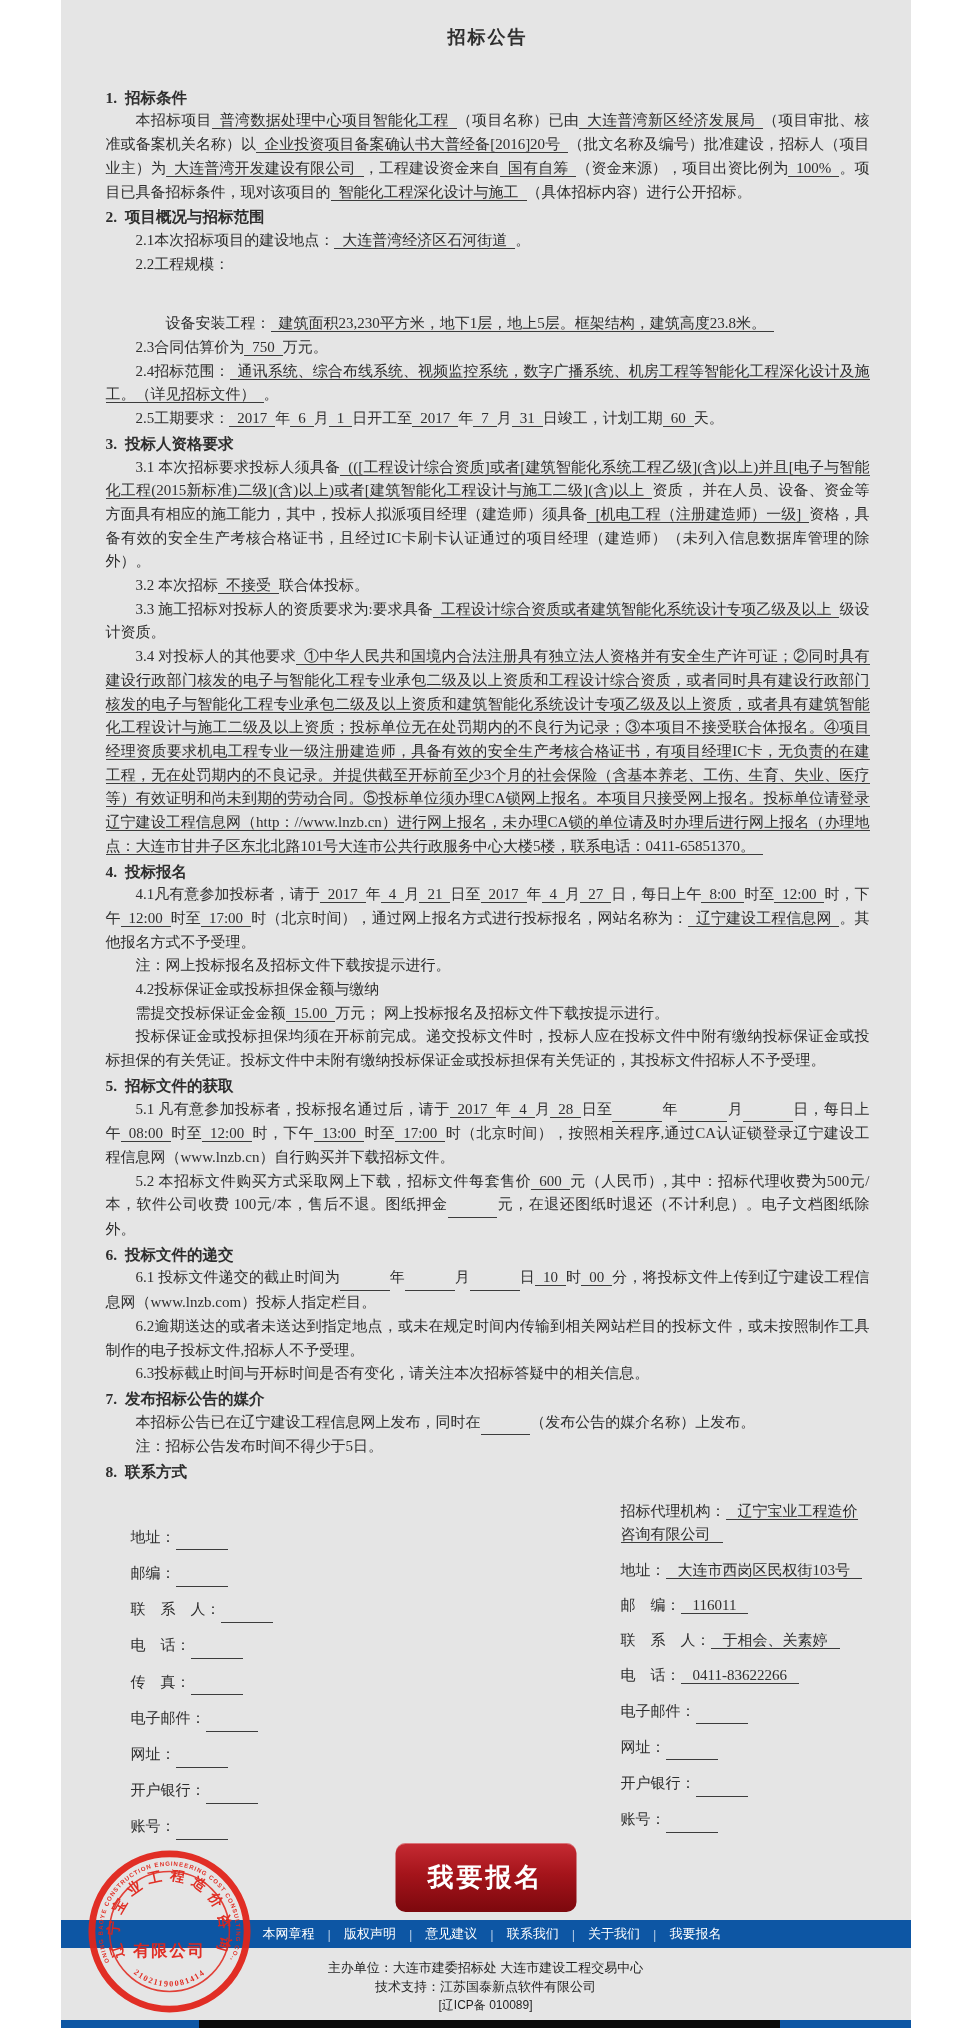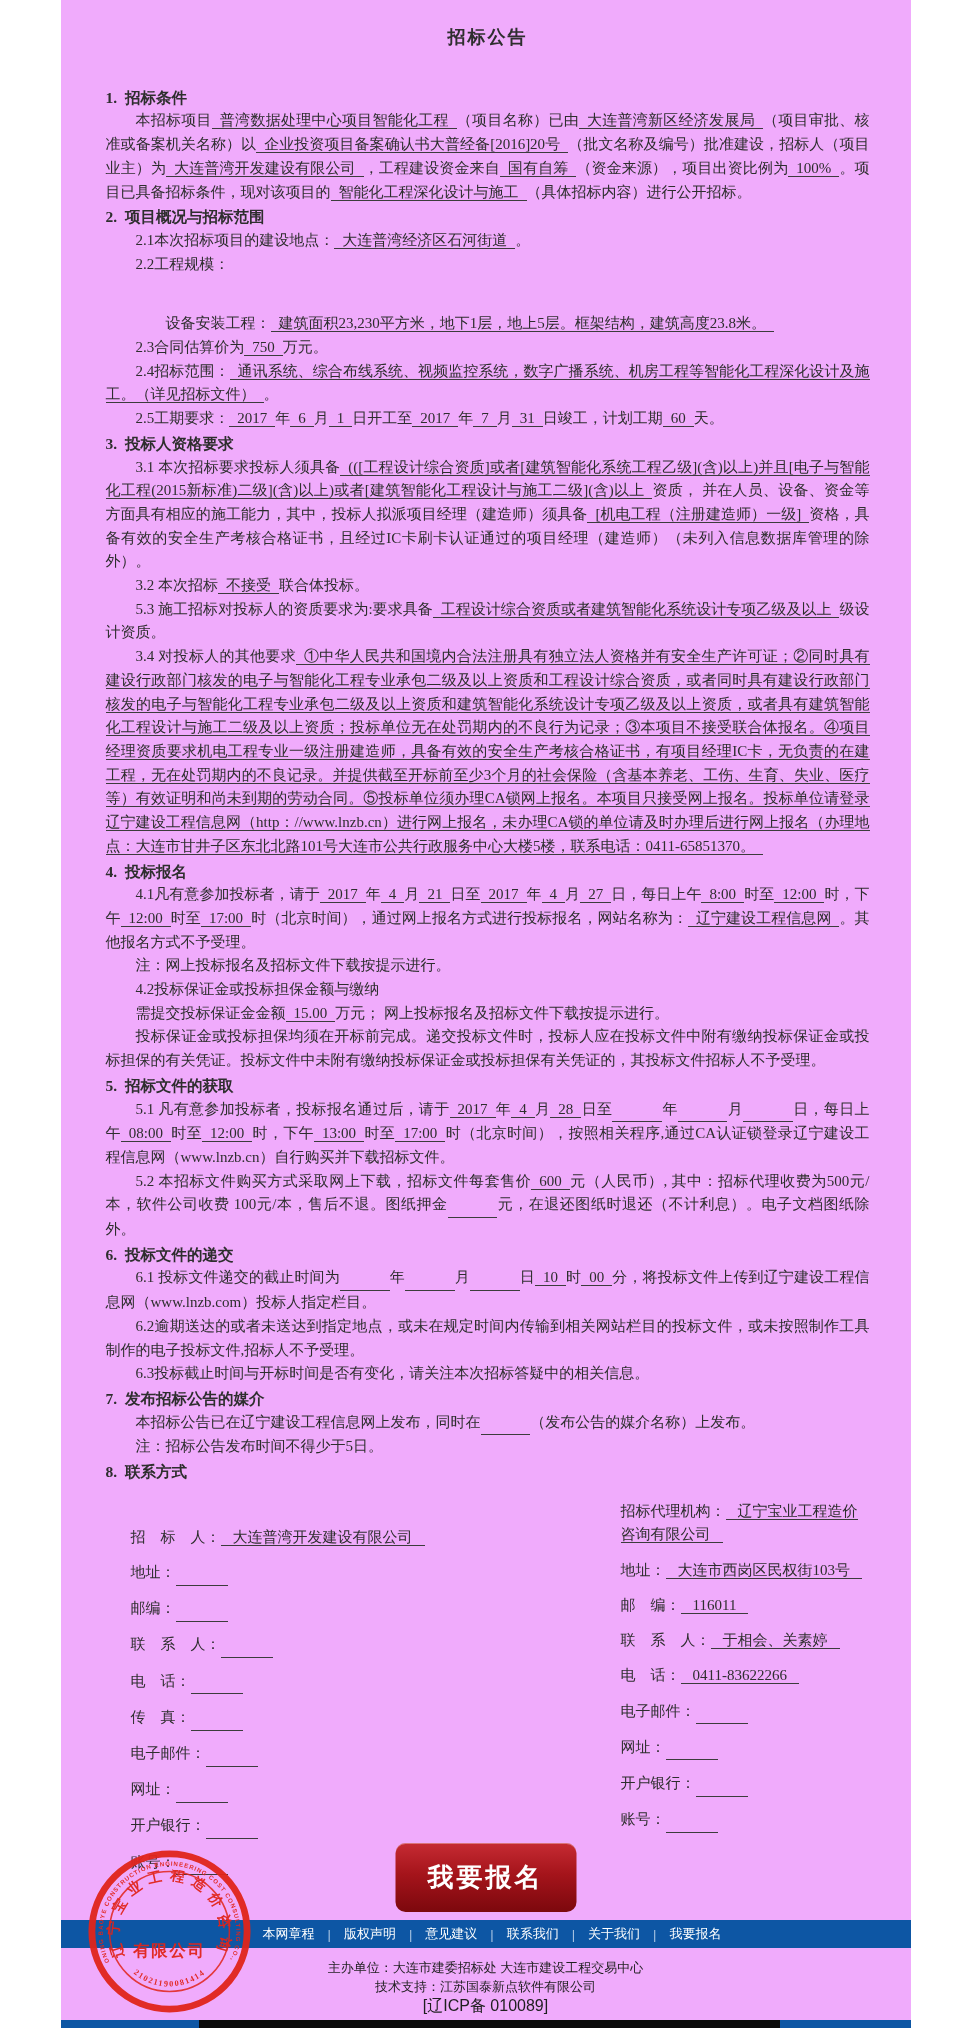--- a/index.html
+++ b/index.html
@@ -1,16 +1,16 @@
 <!DOCTYPE html>
 <html><head>
 <meta charset="utf-8">
 <style>
   html,body{margin:0;padding:0;background:#fff;}
-  .page{position:relative;width:850px;height:2028px;margin:0 auto;background:#f0abfc;overflow:hidden;
+  .page{position:relative;width:850px;height:2028px;margin:0 auto;background:#e5e5e5;overflow:hidden;
         font-family:"Liberation Serif","DejaVu Serif",serif;color:#2e2e2e;}
   .title{margin:0;padding-top:26px;margin-bottom:36px;text-align:center;
          font-size:18px;font-weight:bold;letter-spacing:2px;}
   .doc{padding:0 41px 0 45px;font-size:15px;line-height:23.7px;}
   .h{font-weight:bold;font-size:15.5px;white-space:pre-wrap;margin-top:1px;}
   .p{text-align:justify;}
   .u{border-bottom:1px solid #3c3c3c;padding:0 8px;}
   .blank{display:inline-block;min-width:24px;}
   
   .contacts{display:flex;margin-top:16px;}
@@ -26,21 +26,21 @@
           background:linear-gradient(180deg,#c62b33 0%,#a5141b 45%,#7c080d 100%);
           box-shadow:inset 0 1px 0 rgba(255,255,255,.35);}
   
   .navbar{position:absolute;left:0;right:0;bottom:80px;height:28px;background:#0d56a4;
           display:flex;align-items:center;justify-content:center;
           color:#fff;font:13px "Liberation Sans",sans-serif;padding-left:13px;}
   .nav-link{padding:0 13px;cursor:pointer;white-space:nowrap;}
   .nav-sep{color:#a9c4e2;}
   .site-info{position:absolute;left:0;right:0;bottom:13px;text-align:center;
              font:13px/19px "Liberation Sans",sans-serif;color:#1f1f1f;}
-  .site-info .icp{font-size:16px;}
+  .site-info .icp{font-size:12px;}
   .bottom-bar{position:absolute;left:0;right:0;bottom:0;height:8px;display:flex;}
   .bb-left{width:138px;background:#0d56a4;}
   .bb-mid{flex:1;background:#0a0a0a;}
   .bb-right{width:131px;background:#0d56a4;}
   
   .stamp{position:absolute;left:25px;bottom:13px;width:167px;height:167px;z-index:5;opacity:.95;}
 </style>
 </head>
 <body>
 
@@ -54,21 +54,21 @@
         <div class="h">2.  项目概况与招标范围</div>
         <div class="p" style="text-indent: 2em;"><span>2.1本次招标项目的建设地点：</span><span class="u">大连普湾经济区石河街道</span><span>。</span></div>
         <div class="p" style="text-indent: 2em;"><span>2.2工程规模：</span></div>
         <div class="p" style="text-indent: 4em; margin-top: 36px;"><span>设备安装工程：</span><span class="u">建筑面积23,230平方米，地下1层，地上5层。框架结构，建筑高度23.8米。</span></div>
         <div class="p" style="text-indent: 2em;"><span>2.3合同估算价为</span><span class="u">750</span><span>万元。</span></div>
         <div class="p" style="text-indent: 2em;"><span>2.4招标范围：</span><span class="u">通讯系统、综合布线系统、视频监控系统，数字广播系统、机房工程等智能化工程深化设计及施工。（详见招标文件）</span><span>。</span></div>
         <div class="p" style="text-indent: 2em;"><span>2.5工期要求：</span><span class="u">2017</span><span>年</span><span class="u">6</span><span>月</span><span class="u">1</span><span>日开工至</span><span class="u">2017</span><span>年</span><span class="u">7</span><span>月</span><span class="u">31</span><span>日竣工，计划工期</span><span class="u">60</span><span>天。</span></div>
         <div class="h">3.  投标人资格要求</div>
         <div class="p" style="text-indent: 2em;"><span>3.1 本次招标要求投标人须具备</span><span class="u">(([工程设计综合资质]或者[建筑智能化系统工程乙级](含)以上)并且[电子与智能化工程(2015新标准)二级](含)以上)或者[建筑智能化工程设计与施工二级](含)以上</span><span>资质， 并在人员、设备、资金等方面具有相应的施工能力，其中，投标人拟派项目经理（建造师）须具备</span><span class="u">[机电工程（注册建造师）一级]</span><span>资格，具备有效的安全生产考核合格证书，且经过IC卡刷卡认证通过的项目经理（建造师）（未列入信息数据库管理的除外）。</span></div>
         <div class="p" style="text-indent: 2em;"><span>3.2 本次招标</span><span class="u">不接受</span><span>联合体投标。</span></div>
-        <div class="p" style="text-indent: 2em;"><span>5.3 施工招标对投标人的资质要求为:要求具备</span><span class="u">工程设计综合资质或者建筑智能化系统设计专项乙级及以上</span><span>级设计资质。</span></div>
+        <div class="p" style="text-indent: 2em;"><span>3.3 施工招标对投标人的资质要求为:要求具备</span><span class="u">工程设计综合资质或者建筑智能化系统设计专项乙级及以上</span><span>级设计资质。</span></div>
         <div class="p" style="text-indent: 2em;"><span>3.4 对投标人的其他要求</span><span class="u">①中华人民共和国境内合法注册具有独立法人资格并有安全生产许可证；②同时具有建设行政部门核发的电子与智能化工程专业承包二级及以上资质和工程设计综合资质，或者同时具有建设行政部门核发的电子与智能化工程专业承包二级及以上资质和建筑智能化系统设计专项乙级及以上资质，或者具有建筑智能化工程设计与施工二级及以上资质；投标单位无在处罚期内的不良行为记录；③本项目不接受联合体报名。④项目经理资质要求机电工程专业一级注册建造师，具备有效的安全生产考核合格证书，有项目经理IC卡，无负责的在建工程，无在处罚期内的不良记录。并提供截至开标前至少3个月的社会保险（含基本养老、工伤、生育、失业、医疗等）有效证明和尚未到期的劳动合同。⑤投标单位须办理CA锁网上报名。本项目只接受网上报名。投标单位请登录辽宁建设工程信息网（http：//www.lnzb.cn）进行网上报名，未办理CA锁的单位请及时办理后进行网上报名（办理地点：大连市甘井子区东北北路101号大连市公共行政服务中心大楼5楼，联系电话：0411-65851370。</span></div>
         <div class="h">4.  投标报名</div>
         <div class="p" style="text-indent: 2em;"><span>4.1凡有意参加投标者，请于</span><span class="u">2017</span><span>年</span><span class="u">4</span><span>月</span><span class="u">21</span><span>日至</span><span class="u">2017</span><span>年</span><span class="u">4</span><span>月</span><span class="u">27</span><span>日，每日上午</span><span class="u">8:00</span><span>时至</span><span class="u">12:00</span><span>时，下午</span><span class="u">12:00</span><span>时至</span><span class="u">17:00</span><span>时（北京时间），通过网上报名方式进行投标报名，网站名称为：</span><span class="u">辽宁建设工程信息网</span><span>。其他报名方式不予受理。</span></div>
         <div class="p" style="text-indent: 2em;"><span>注：网上投标报名及招标文件下载按提示进行。</span></div>
         <div class="p" style="text-indent: 2em;"><span>4.2投标保证金或投标担保金额与缴纳</span></div>
         <div class="p" style="text-indent: 2em;"><span>需提交投标保证金金额</span><span class="u">15.00</span><span>万元；  网上投标报名及招标文件下载按提示进行。</span></div>
         <div class="p" style="text-indent: 2em;"><span>投标保证金或投标担保均须在开标前完成。递交投标文件时，投标人应在投标文件中附有缴纳投标保证金或投标担保的有关凭证。投标文件中未附有缴纳投标保证金或投标担保有关凭证的，其投标文件招标人不予受理。</span></div>
         <div class="h">5.  招标文件的获取</div>
         <div class="p" style="text-indent: 2em;"><span>5.1 凡有意参加投标者，投标报名通过后，请于</span><span class="u">2017</span><span>年</span><span class="u">4</span><span>月</span><span class="u">28</span><span>日至</span><span class="u blank" style="min-width: 22px;">&nbsp;</span><span>年</span><span class="u blank" style="min-width: 26px;">&nbsp;</span><span>月</span><span class="u blank" style="min-width: 22px;">&nbsp;</span><span>日，每日上午</span><span class="u">08:00</span><span>时至</span><span class="u">12:00</span><span>时，下午</span><span class="u">13:00</span><span>时至</span><span class="u">17:00</span><span>时（北京时间），按照相关程序,通过CA认证锁登录辽宁建设工程信息网（www.lnzb.cn）自行购买并下载招标文件。</span></div>
         <div class="p" style="text-indent: 2em;"><span>5.2 本招标文件购买方式采取网上下载，招标文件每套售价</span><span class="u">600</span><span>元（人民币）,  其中：招标代理收费为500元/本，软件公司收费 100元/本，售后不退。图纸押金</span><span class="u blank" style="min-width: 26px;">&nbsp;</span><span>元，在退还图纸时退还（不计利息）。电子文档图纸除外。</span></div>
@@ -76,21 +76,20 @@
         <div class="p" style="text-indent: 2em;"><span>6.1 投标文件递交的截止时间为</span><span class="u blank" style="min-width: 22px;">&nbsp;</span><span>年</span><span class="u blank" style="min-width: 22px;">&nbsp;</span><span>月</span><span class="u blank" style="min-width: 22px;">&nbsp;</span><span>日</span><span class="u">10</span><span>时</span><span class="u">00</span><span>分，将投标文件上传到辽宁建设工程信息网（www.lnzb.com）投标人指定栏目。</span></div>
         <div class="p" style="text-indent: 2em;"><span>6.2逾期送达的或者未送达到指定地点，或未在规定时间内传输到相关网站栏目的投标文件，或未按照制作工具制作的电子投标文件,招标人不予受理。</span></div>
         <div class="p" style="text-indent: 2em;"><span>6.3投标截止时间与开标时间是否有变化，请关注本次招标答疑中的相关信息。</span></div>
         <div class="h">7.  发布招标公告的媒介</div>
         <div class="p" style="text-indent: 2em;"><span>本招标公告已在辽宁建设工程信息网上发布，同时在</span><span class="u blank" style="min-width: 26px;">&nbsp;</span><span>（发布公告的媒介名称）上发布。</span></div>
         <div class="p" style="text-indent: 2em;"><span>注：招标公告发布时间不得少于5日。</span></div>
         <div class="h">8.  联系方式</div>
       </div>
     <div class="contacts">
       <div class="ccol-left" id="contact-left">
-          <div class="crow"><span class="clab">招　标　人：</span><span class="u cval">大连普湾开发建设有限公司</span></div>
           <div class="crow"><span class="clab">地址：</span><span class="u blank" style="min-width: 36px;">&nbsp;</span></div>
           <div class="crow"><span class="clab">邮编：</span><span class="u blank" style="min-width: 36px;">&nbsp;</span></div>
           <div class="crow"><span class="clab">联　系　人：</span><span class="u blank" style="min-width: 36px;">&nbsp;</span></div>
           <div class="crow"><span class="clab">电　话：</span><span class="u blank" style="min-width: 36px;">&nbsp;</span></div>
           <div class="crow"><span class="clab">传　真：</span><span class="u blank" style="min-width: 36px;">&nbsp;</span></div>
           <div class="crow"><span class="clab">电子邮件：</span><span class="u blank" style="min-width: 36px;">&nbsp;</span></div>
           <div class="crow"><span class="clab">网址：</span><span class="u blank" style="min-width: 36px;">&nbsp;</span></div>
           <div class="crow"><span class="clab">开户银行：</span><span class="u blank" style="min-width: 36px;">&nbsp;</span></div>
           <div class="crow"><span class="clab">账号：</span><span class="u blank" style="min-width: 36px;">&nbsp;</span></div>
         </div>

